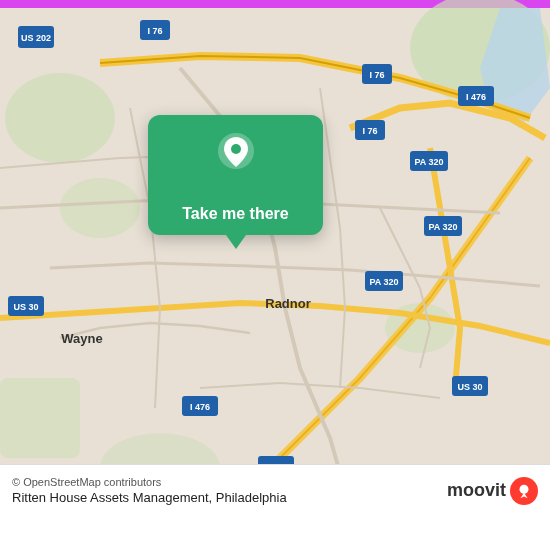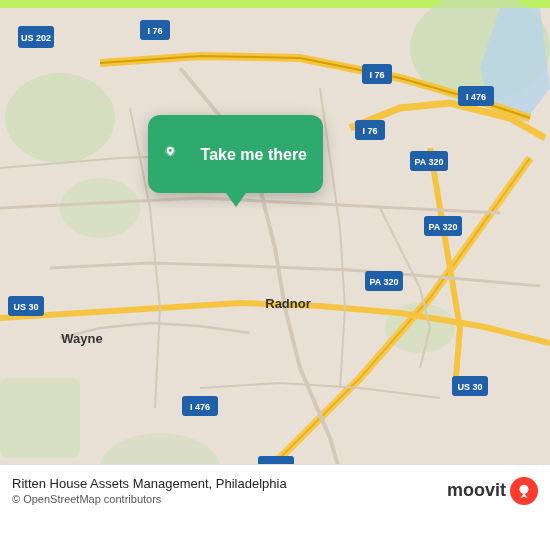--- a/index.html
+++ b/index.html
@@ -8,21 +8,21 @@
       height: 550px;
       overflow: hidden;
       font-family: Arial, sans-serif;
       position: relative;
     }
 
     #map-container {
       width: 550px;
       height: 516px;
       position: relative;
-      background-color: #bef264;
+      background-color: #d946ef;
       overflow: hidden;
     }
 
     
     #map-svg {
       position: absolute;
       top: 0; left: 0;
       width: 100%; height: 100%;
     }
 
@@ -81,21 +81,21 @@
 
     
     #popup-card {
       position: absolute;
       top: 115px;
       left: 148px;
       width: 175px;
       background: #2eaa6e;
       border-radius: 12px;
       display: flex;
-      flex-direction: row;
+      flex-direction: column;
       align-items: center;
       padding: 14px 16px 12px;
       z-index: 20;
       box-shadow: 0 4px 16px rgba(0,0,0,0.25);
       gap: 24px;
     }
 
     #popup-pin-icon {
       width: 44px;
       height: 44px;
@@ -212,22 +212,22 @@
       <circle cx="22" cy="22" r="18" fill="white" opacity="0.25"></circle>
       <circle cx="22" cy="20" r="11" fill="white" opacity="0.9"></circle>
       <path d="M22 8 C15 8 10 13 10 20 C10 28 22 38 22 38 C22 38 34 28 34 20 C34 13 29 8 22 8 Z" fill="white" opacity="0.95"></path>
       <circle cx="22" cy="20" r="5" fill="#2eaa6e"></circle>
     </svg>
     <span id="popup-label">Take me there</span>
   </div>
 
   <div id="bottom-bar">
     <div style="display:flex; flex-direction:column; gap:2px;">
+      <span id="attribution">© OpenStreetMap contributors</span>
       <span id="location-info">Ritten House Assets Management, Philadelphia</span>
-      <span id="attribution">© OpenStreetMap contributors</span>
     </div>
     <div id="moovit-logo">
       <span id="moovit-text">moovit</span>
       <div id="moovit-icon">
         <svg width="18" height="18" viewBox="0 0 20 20" xmlns="http://www.w3.org/2000/svg">
           <circle cx="10" cy="8" r="5" fill="white"></circle>
           <path d="M10 12 L6 18 L10 16 L14 18 Z" fill="white"></path>
         </svg>
       </div>
     </div>

